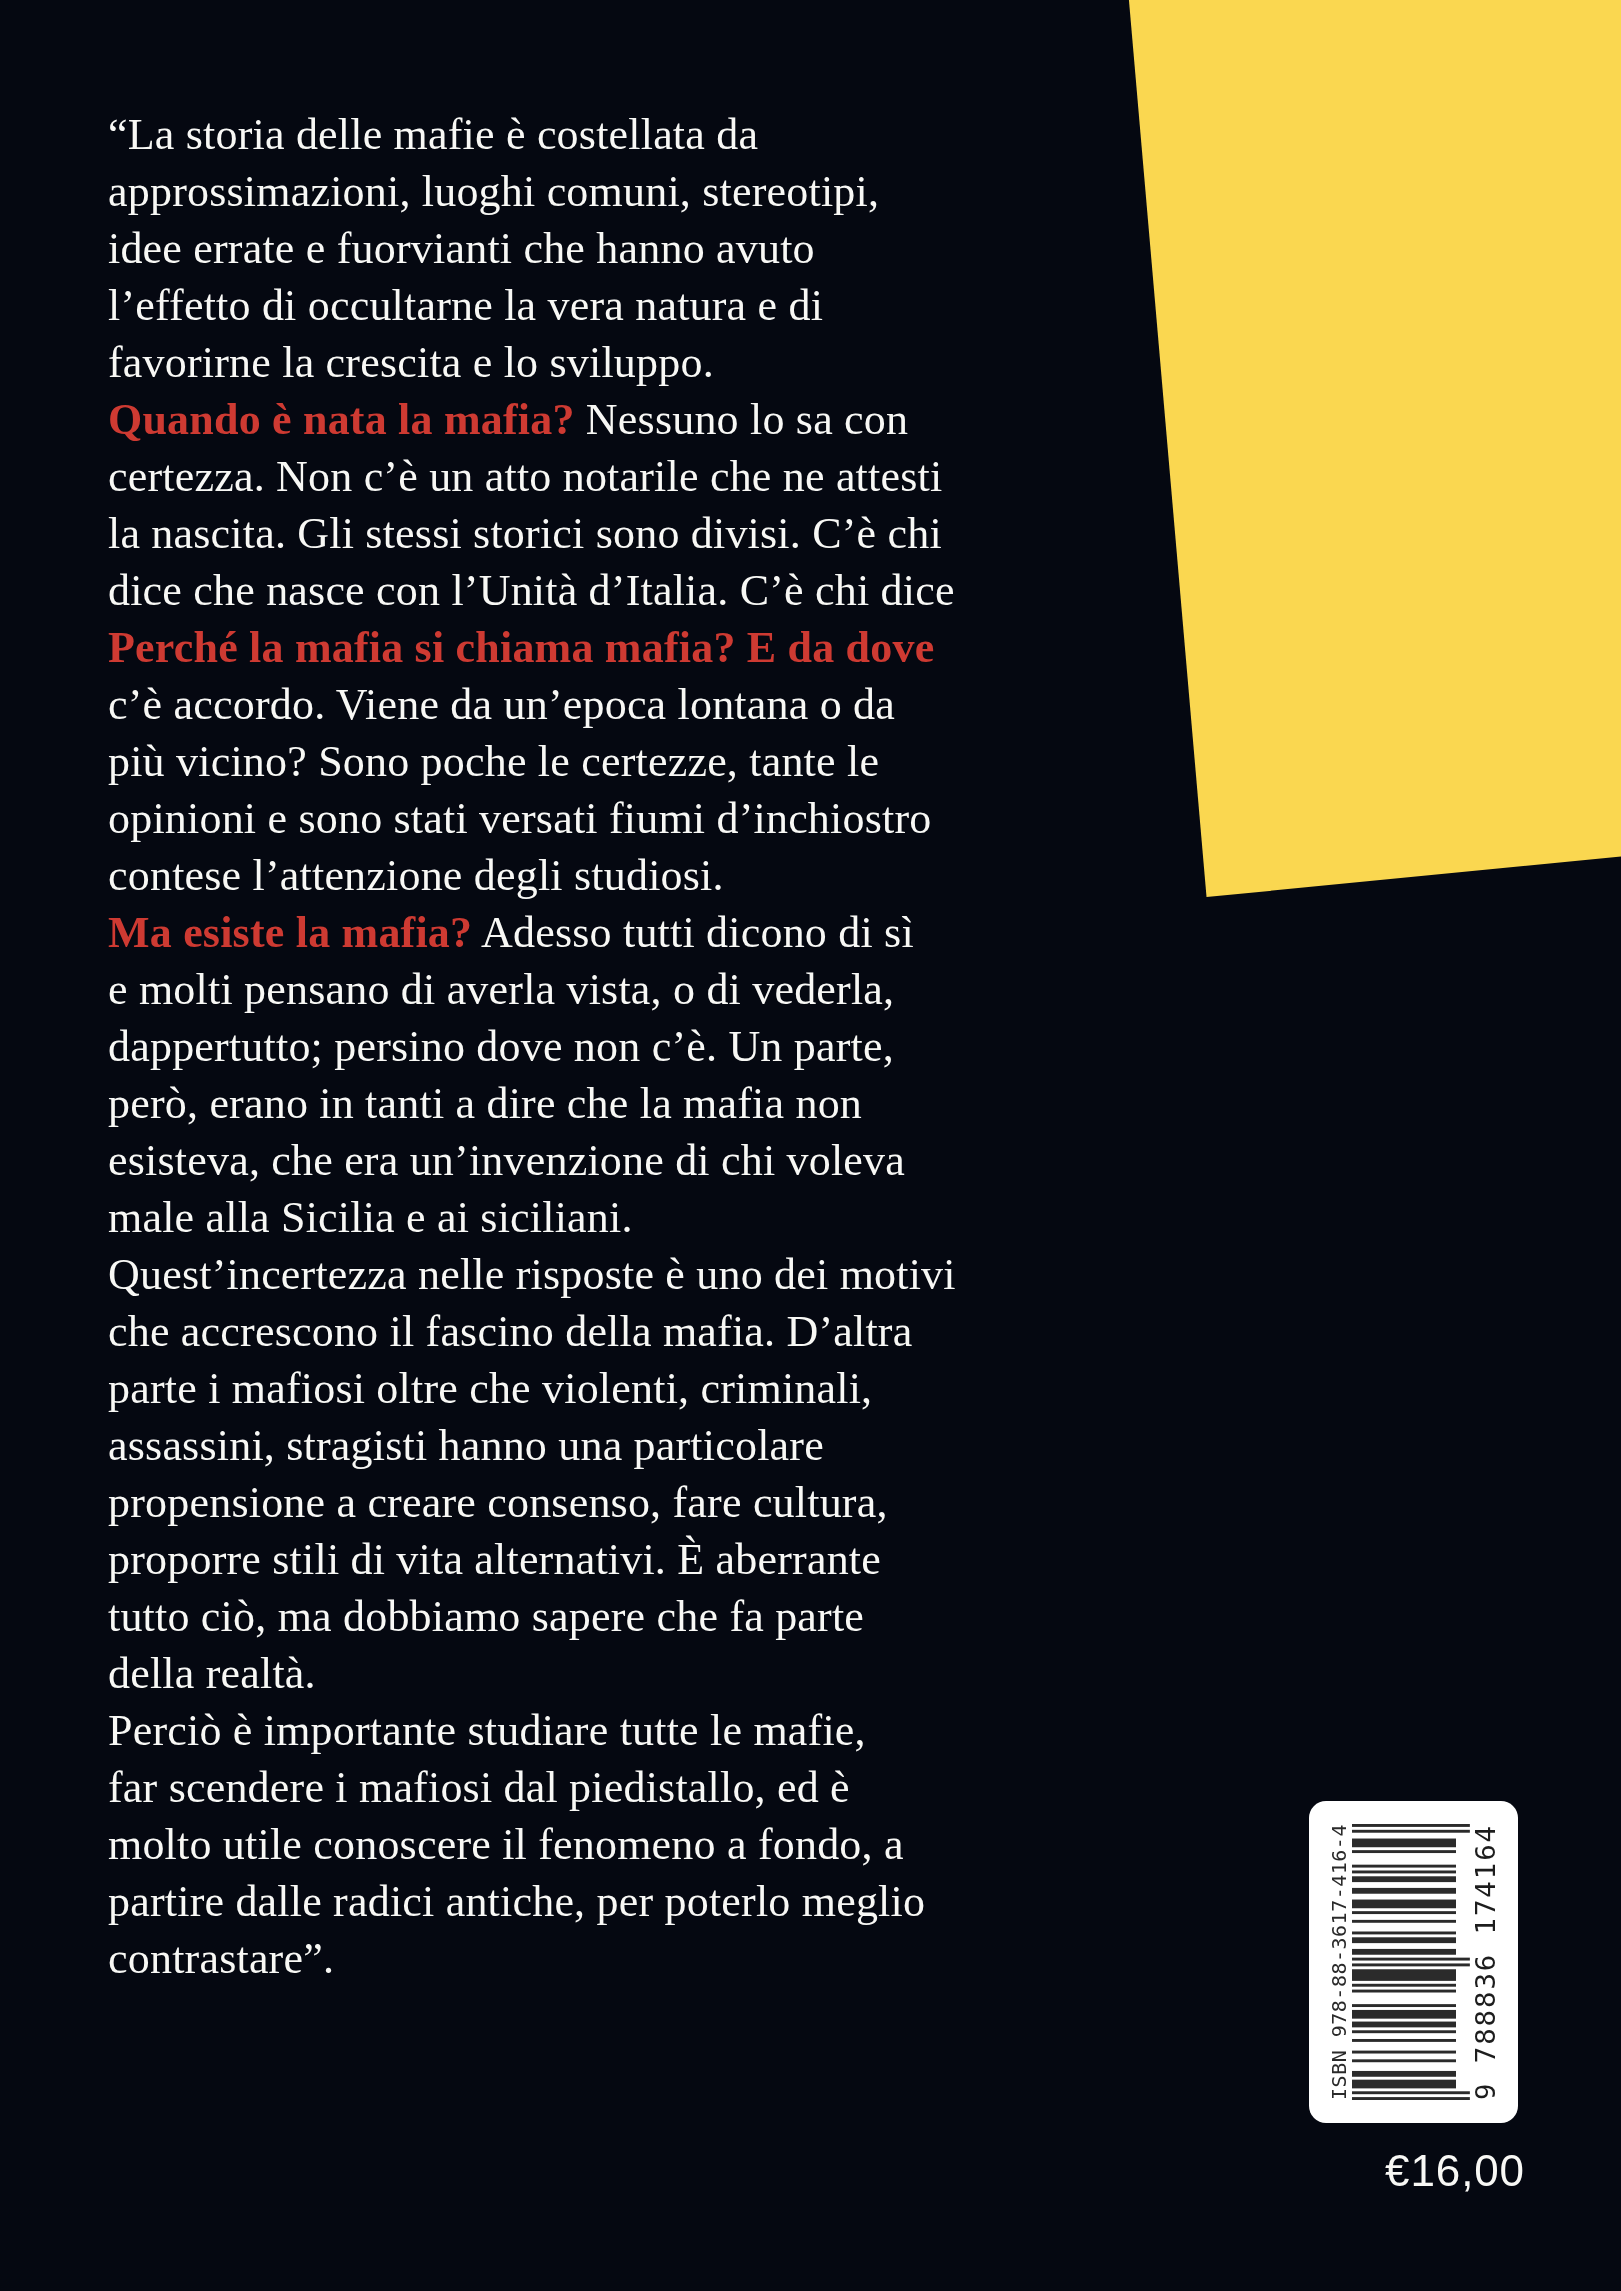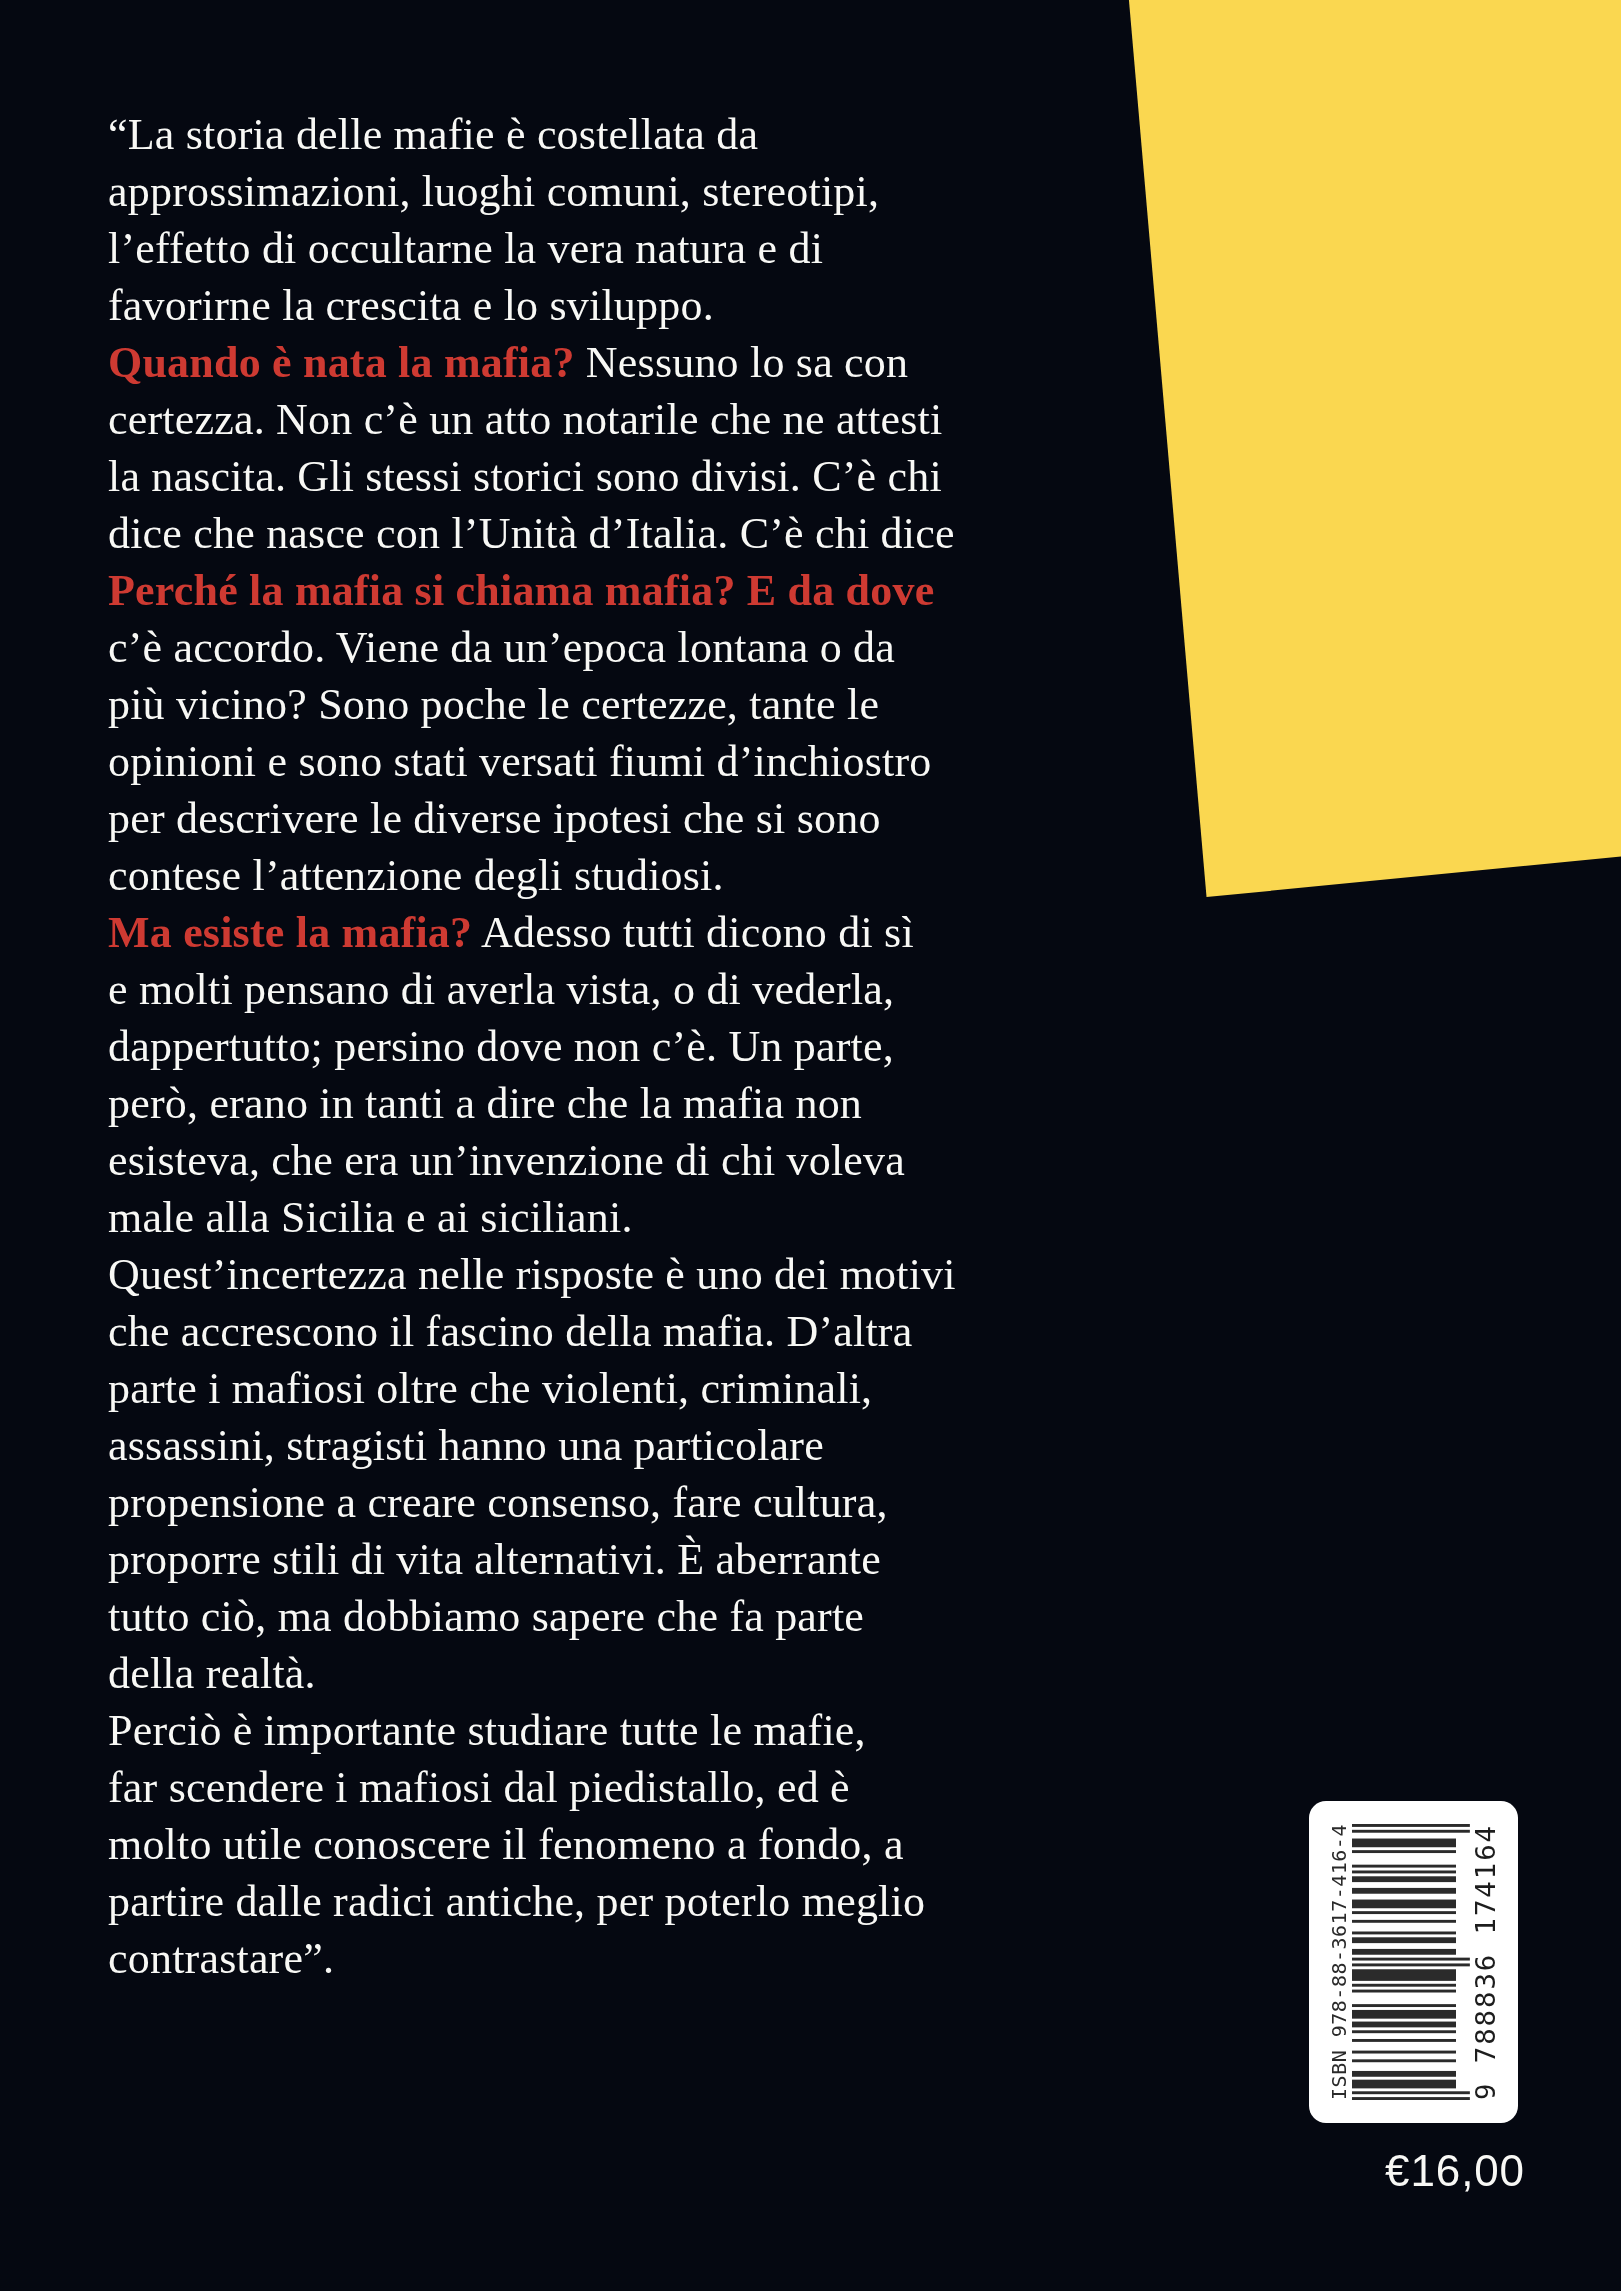--- a/index.html
+++ b/index.html
@@ -57,31 +57,31 @@
 
 <div class="cover">
 
   <svg class="yellow-shape" viewBox="0 0 1713 2421" preserveAspectRatio="none" aria-hidden="true">
     <polygon points="1193,0 1713,0 1713,905 1275,948"></polygon>
   </svg>
 
   <div class="blurb" id="blurb">
       <div class="line"><span class="seg">“La storia delle mafie è costellata da</span></div>
       <div class="line"><span class="seg">approssimazioni, luoghi comuni, stereotipi,</span></div>
+      <div class="line"><span class="seg">idee errate e fuorvianti che hanno avuto</span></div>
       <div class="line"><span class="seg">l’effetto di occultarne la vera natura e di</span></div>
       <div class="line"><span class="seg">favorirne la crescita e lo sviluppo.</span></div>
       <div class="line"><span class="seg red">Quando è nata la mafia?</span><span class="seg"> Nessuno lo sa con</span></div>
       <div class="line"><span class="seg">certezza. Non c’è un atto notarile che ne attesti</span></div>
       <div class="line"><span class="seg">la nascita. Gli stessi storici sono divisi. C’è chi</span></div>
       <div class="line"><span class="seg">dice che nasce con l’Unità d’Italia. C’è chi dice</span></div>
       <div class="line"><span class="seg red">Perché la mafia si chiama mafia? E da dove</span></div>
       <div class="line"><span class="seg">c’è accordo. Viene da un’epoca lontana o da</span></div>
       <div class="line"><span class="seg">più vicino? Sono poche le certezze, tante le</span></div>
       <div class="line"><span class="seg">opinioni e sono stati versati fiumi d’inchiostro</span></div>
-      <div class="line"><span class="seg">per descrivere le diverse ipotesi che si sono</span></div>
       <div class="line"><span class="seg">contese l’attenzione degli studiosi.</span></div>
       <div class="line"><span class="seg red">Ma esiste la mafia?</span><span class="seg"> Adesso tutti dicono di sì</span></div>
       <div class="line"><span class="seg">e molti pensano di averla vista, o di vederla,</span></div>
       <div class="line"><span class="seg">dappertutto; persino dove non c’è. Un parte,</span></div>
       <div class="line"><span class="seg">però, erano in tanti a dire che la mafia non</span></div>
       <div class="line"><span class="seg">esisteva, che era un’invenzione di chi voleva</span></div>
       <div class="line"><span class="seg">male alla Sicilia e ai siciliani.</span></div>
       <div class="line"><span class="seg">Quest’incertezza nelle risposte è uno dei motivi</span></div>
       <div class="line"><span class="seg">che accrescono il fascino della mafia. D’altra</span></div>
       <div class="line"><span class="seg">parte i mafiosi oltre che violenti, criminali,</span></div>

